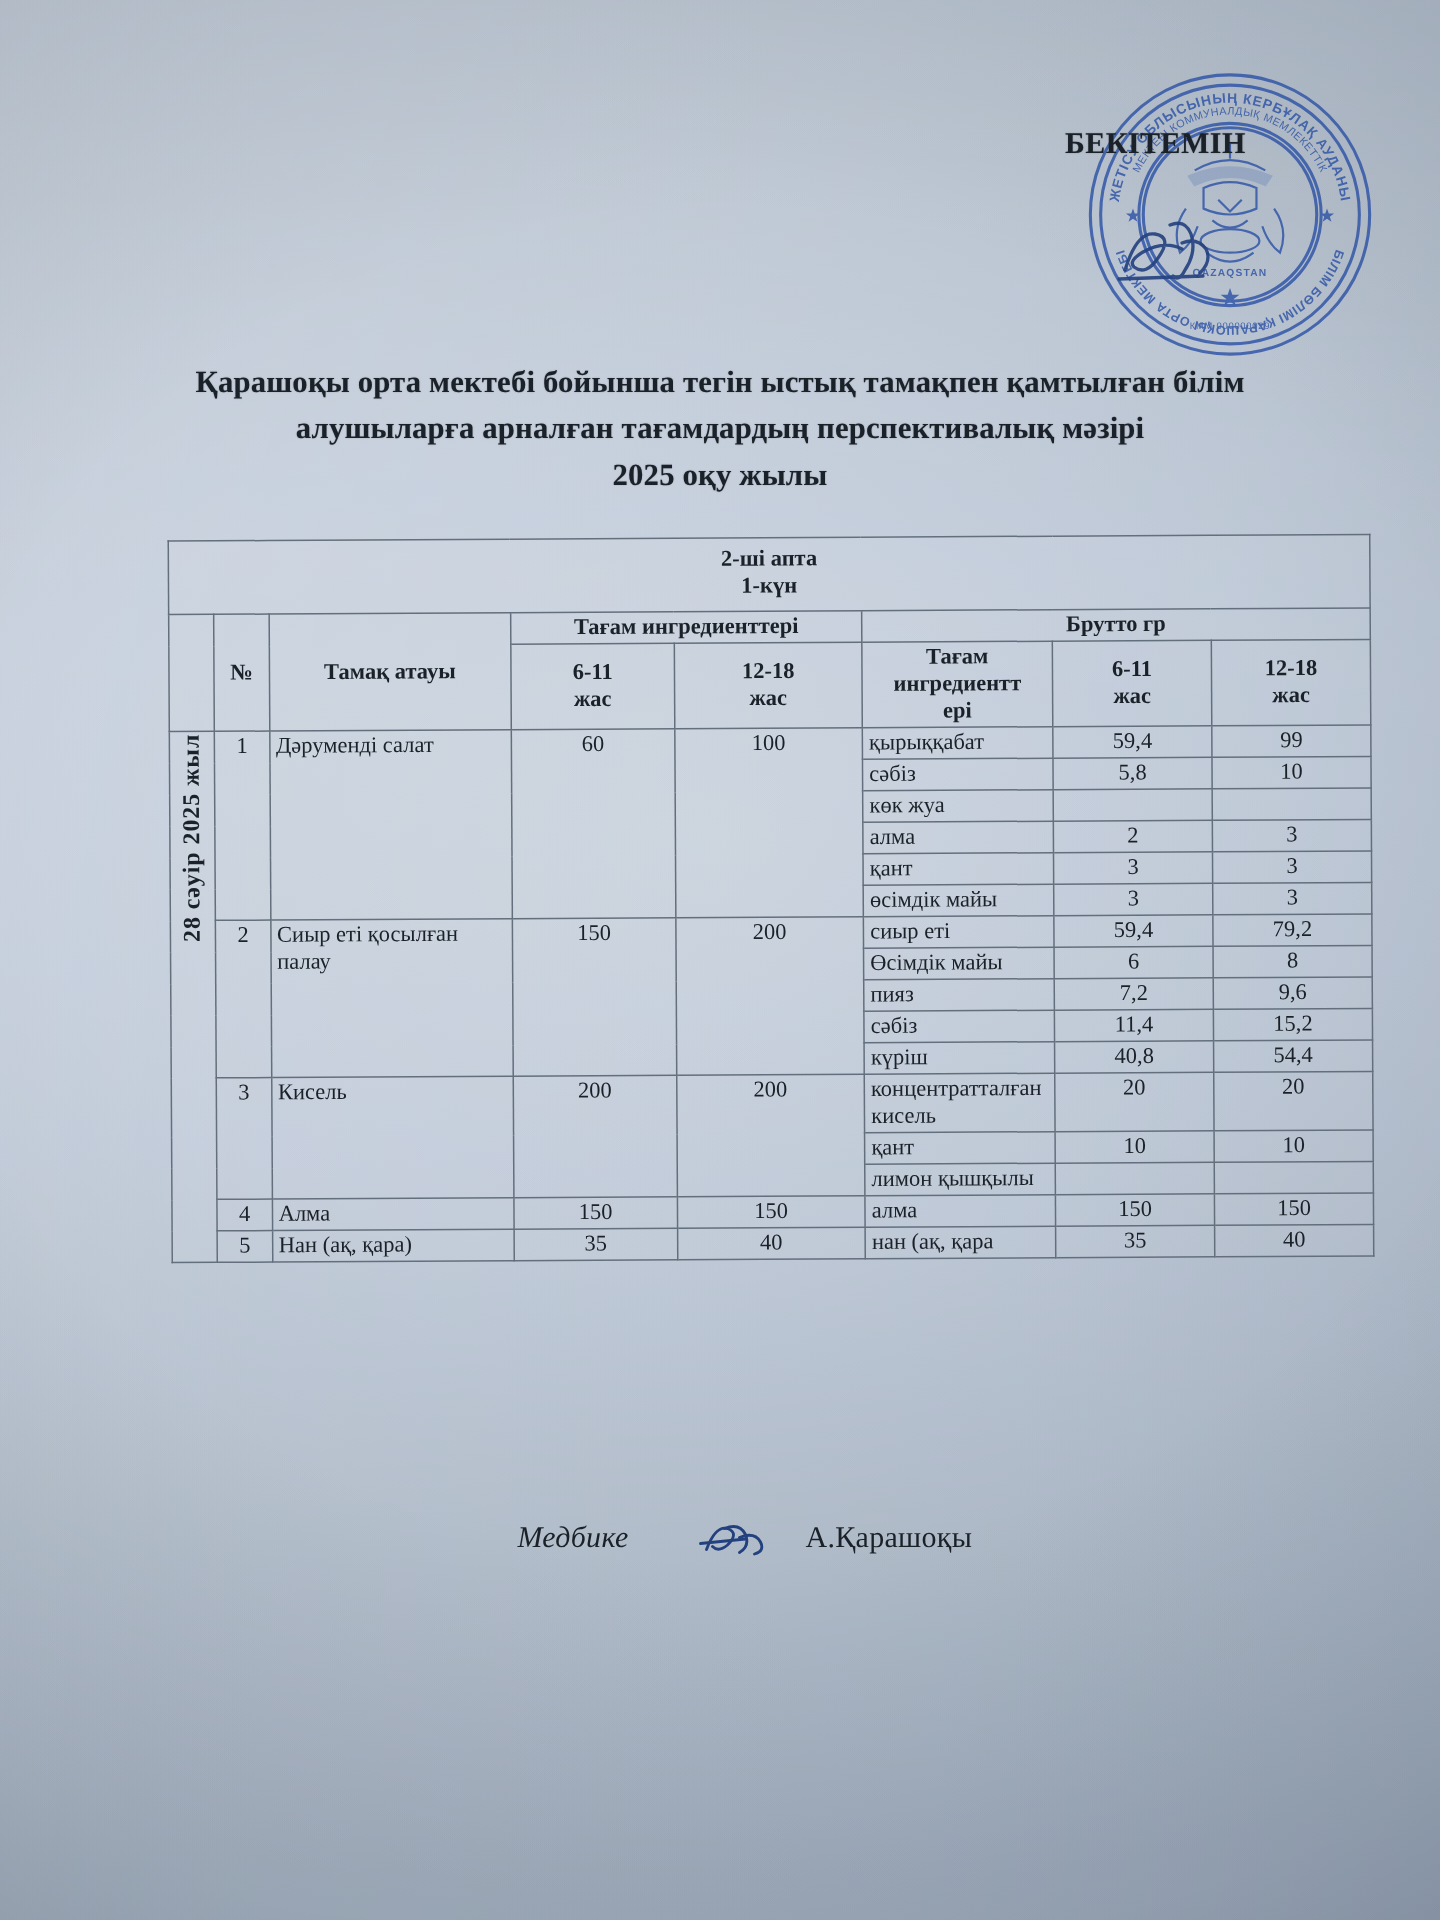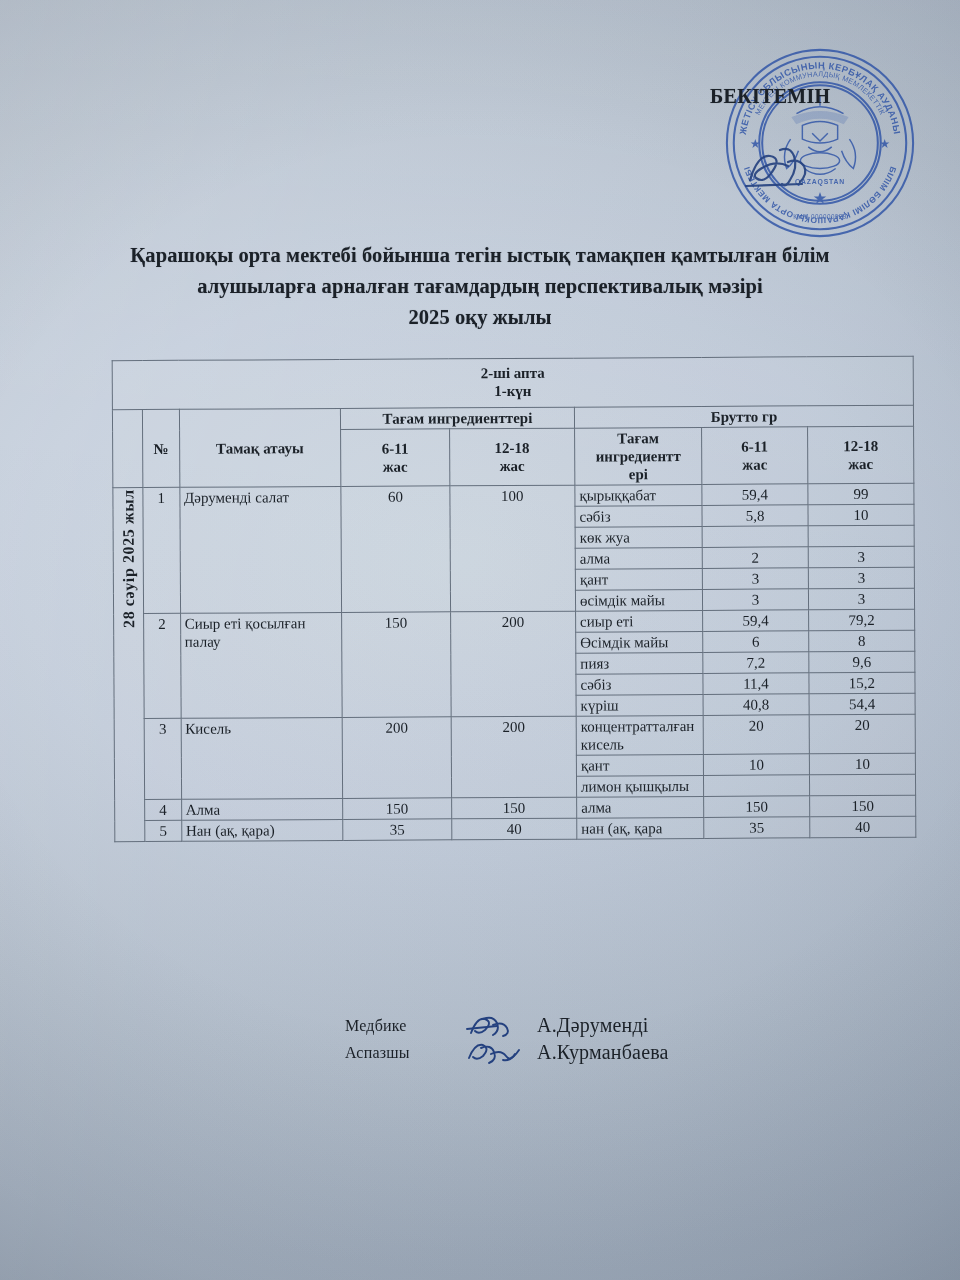--- a/index.html
+++ b/index.html
@@ -181,22 +181,23 @@
     z-index: 5;
   }
   .foot-row {
     display: flex;
     align-items: center;
     height: 27px;
     white-space: nowrap;
   }
   .foot-role {
     width: 118px;
-    font-size: 16px;
+    font-size: 20px;
     letter-spacing: 0.2px;
+    font-style: italic;
   }
   .foot-sig {
     width: 74px;
     height: 26px;
     position: relative;
   }
   .foot-name {
     font-size: 20px;
     letter-spacing: 0.2px;
   }
@@ -427,31 +428,17 @@
     <span class="foot-sig">
       <svg viewBox="0 0 74 26" width="74" height="26">
         <g fill="none" stroke="#24417f" stroke-width="1.9" stroke-linecap="round">
           <path d="M8 20 Q14 4 22 6 Q30 9 22 17 Q16 22 12 18"></path>
           <path d="M20 6 Q30 2 34 10 Q37 18 30 22"></path>
           <path d="M30 12 Q40 8 44 15 Q47 21 40 23"></path>
           <path d="M4 16 L34 13"></path>
         </g>
       </svg>
     </span>
-    <span class="foot-name">А.Дәруменді</span>
-  </div>
-  <div class="foot-row">
-    <span class="foot-role">Аспазшы</span>
-    <span class="foot-sig">
-      <svg viewBox="0 0 74 26" width="74" height="26">
-        <g fill="none" stroke="#24417f" stroke-width="1.9" stroke-linecap="round">
-          <path d="M6 18 Q12 3 20 5 Q27 8 20 16 Q14 21 10 17"></path>
-          <path d="M18 8 Q28 4 31 12 Q34 20 26 23"></path>
-          <path d="M28 14 Q38 9 43 16 Q47 22 52 14"></path>
-          <path d="M40 20 Q48 22 56 10"></path>
-        </g>
-      </svg>
-    </span>
-    <span class="foot-name">А.Курманбаева</span>
+    <span class="foot-name">А.Қарашоқы</span>
   </div>
 </div>
 
 <div class="vignette"></div>
 
 </body></html>

